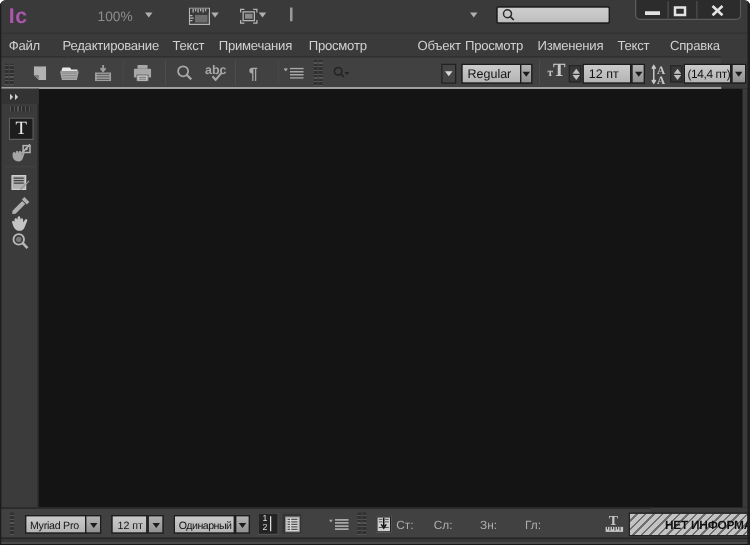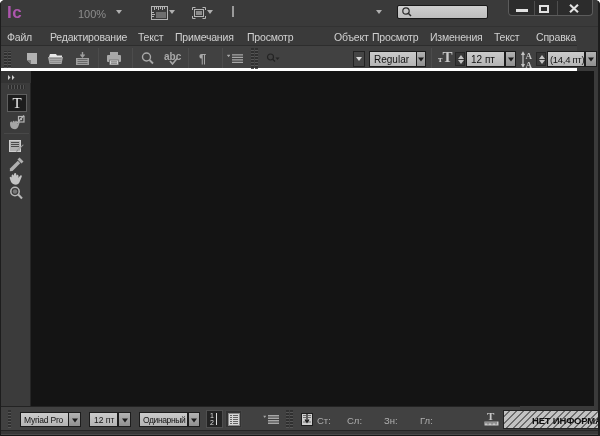--- a/index.html
+++ b/index.html
@@ -16,21 +16,21 @@
 .darr { position:absolute; width:0; height:0; border-left:3.5px solid transparent; border-right:3.5px solid transparent; border-top:4px solid #b0b0b0; }
 #wstext { position:absolute; left:251px; top:8px; font-size:10.5px; letter-spacing:-0.2px; color:#b2b2b2; }
 #tbsep { position:absolute; left:232px; top:6px; width:2px; height:11px; background:#9a9a9a; }
 #searchbox { position:absolute; left:397px; top:5px; width:91px; height:14px; background:linear-gradient(#cfcfcf,#bdbdbd); border:1px solid #191919; border-radius:2px; }
 #winbtns { position:absolute; left:508px; top:0; width:85px; height:16px; background:#2c2c2c; border:1px solid #5c5c5c; border-top:none; border-radius:0 0 4px 4px; }
 .wdiv { position:absolute; top:1px; width:1px; height:14px; background:#4e4e4e; }
 
 #menubar { position:absolute; left:0; top:26px; border-top:1px solid #323232; width:600px; height:19px; background:#3a3a3a; color:#d0d0d0; font-size:10.5px; letter-spacing:-0.2px; }
 #menubar span { position:absolute; top:4px; }
 
-#toolbar { position:absolute; left:1px; top:45px; width:576px; height:26px; background:#414141; border-top:1px solid #2d2d2d; border-bottom:3px solid #ffffff; }
+#toolbar { position:absolute; left:1px; top:45px; width:576px; height:26px; background:#414141; border-top:1px solid #2d2d2d; border-bottom:1px solid #ffffff; }
 .sep { position:absolute; top:2px; width:1px; height:20px; background:#333; border-right:1px solid #4c4c4c; }
 .grip { position:absolute; background:repeating-linear-gradient(0deg,#555 0 1px,#303030 1px 3px); }
 .field { position:absolute; background:linear-gradient(#cbcbcb,#b4b4b4); border:1px solid #1c1c1c; color:#141414; font-size:10.5px; white-space:nowrap; overflow:hidden; }
 .dbtn { position:absolute; background:linear-gradient(#b3b3b3,#909090); border:1px solid #1c1c1c; }
 .dbtn:after { content:""; position:absolute; left:50%; top:50%; transform:translate(-50%,-40%); border-left:3.5px solid transparent; border-right:3.5px solid transparent; border-top:4.5px solid #1c1c1c; }
 .spinbox { position:absolute; width:10px; height:14px; background:#373737; border:1px solid #272727; }
 .spinbox:before { content:""; position:absolute; left:1.5px; top:1.5px; border-left:3px solid transparent; border-right:3px solid transparent; border-bottom:4px solid #c2c2c2; }
 .spinbox:after { content:""; position:absolute; left:1.5px; bottom:1.5px; border-left:3px solid transparent; border-right:3px solid transparent; border-top:4px solid #c2c2c2; }
 
 #main { position:absolute; left:1px; top:71px; width:597px; height:335px; background:#141414; }

